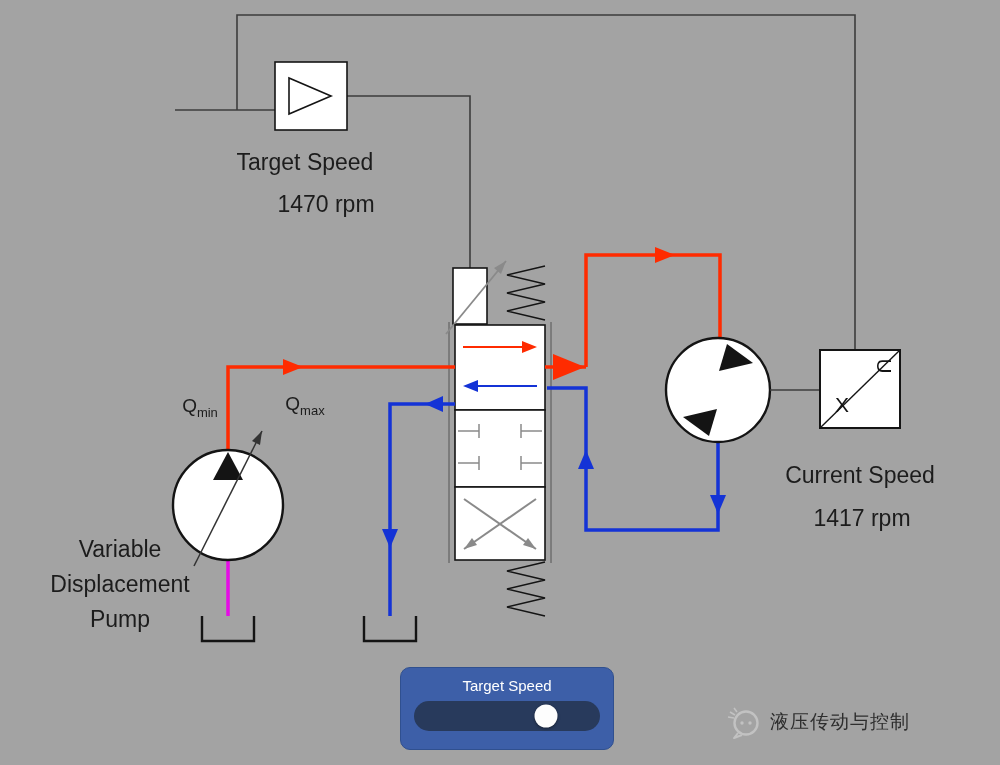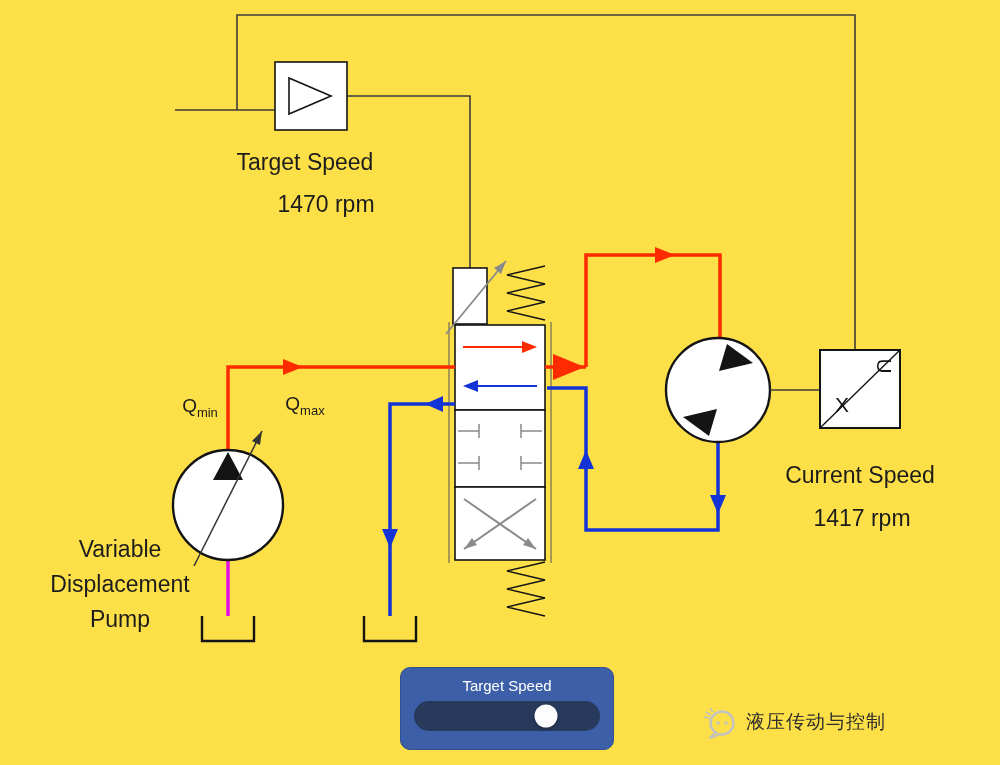--- a/index.html
+++ b/index.html
@@ -1,17 +1,17 @@
 <!DOCTYPE html>
 <html style="--pressure-line: #ff2b00; --return-line: #1433d6; --drain-line: #e60ce6; --signal-line: #3c3c3c; --panel-background: #3d5fa8; --panel-track: #283a5c; --valve-internal-gray: #8a8a8a;"><head>
 <meta charset="utf-8">
 <style>
   html,body{margin:0;padding:0;background:#fff;}
   .stage{
-    position:relative;width:1000px;height:765px;background:#fde047;
+    position:relative;width:1000px;height:765px;background:#a3a3a3;
     font-family:"Liberation Sans",sans-serif;overflow:hidden;
   }
   svg text{font-family:"Liberation Sans",sans-serif;}
   .lbl{font-size:23px;fill:#1c1c1c;}
   .qlbl{font-size:19px;fill:#1c1c1c;}
   .qsub{font-size:13px;fill:#1c1c1c;}
   .sensor-letter{font-size:21px;fill:#141414;}
   .sig{stroke:var(--signal-line,#3c3c3c);stroke-width:1.6;fill:none;}
   .blk{stroke:#141414;fill:#ffffff;}
   .pl{stroke:var(--pressure-line,#ff2b00);fill:none;}
@@ -30,21 +30,21 @@
   .slider-track{
     position:relative;margin:7px auto 0;width:186px;height:30px;
     background:var(--panel-track,#283a5c);border-radius:15px;
   }
   .slider-knob{
     position:absolute;top:50%;left:71%;transform:translate(-50%,-50%);
     width:23px;height:23px;border-radius:50%;background:#fdfdfd;
     box-shadow:0 1px 3px rgba(0,0,0,.45);
   }
   .watermark{
-    position:absolute;left:702px;top:703px;display:flex;align-items:center;gap:6px;
+    position:absolute;left:726px;top:703px;display:flex;align-items:center;gap:6px;
   }
   .watermark-text{font-size:19px;color:#2e2e2e;font-weight:500;letter-spacing:1px;}
 </style>
 </head>
 <body>
 
 <div class="stage">
 
   <svg width="1000" height="765" viewBox="0 0 1000 765">
 

